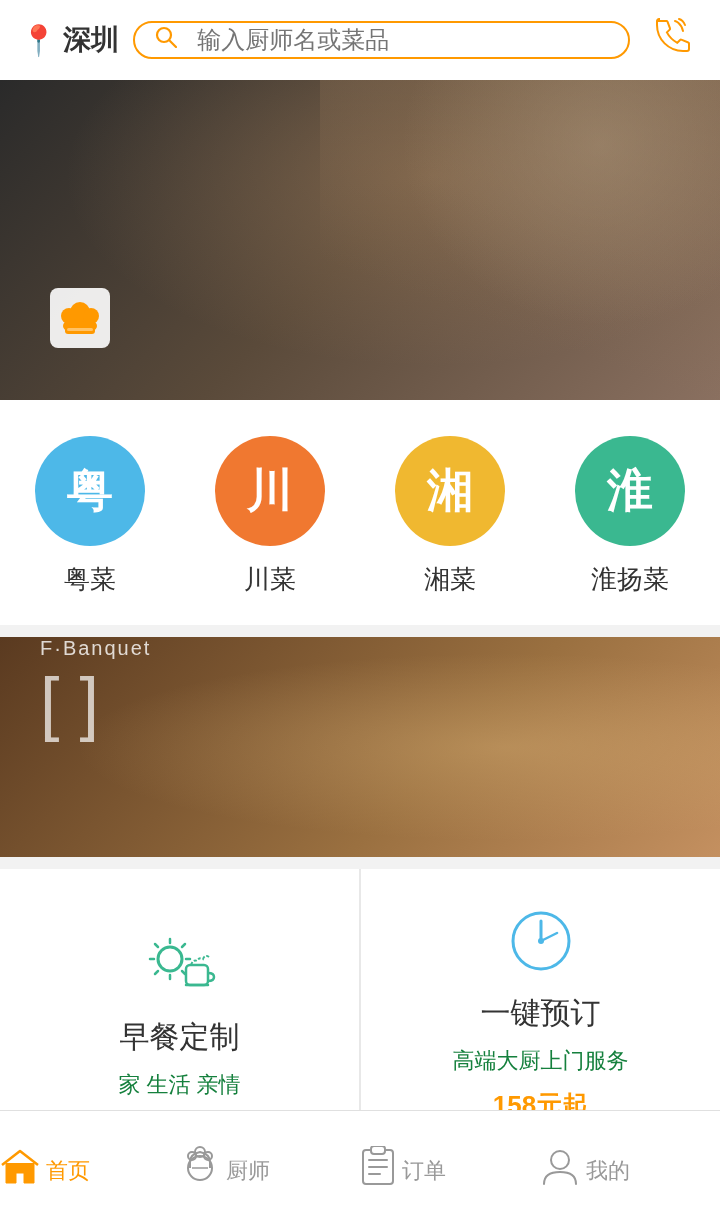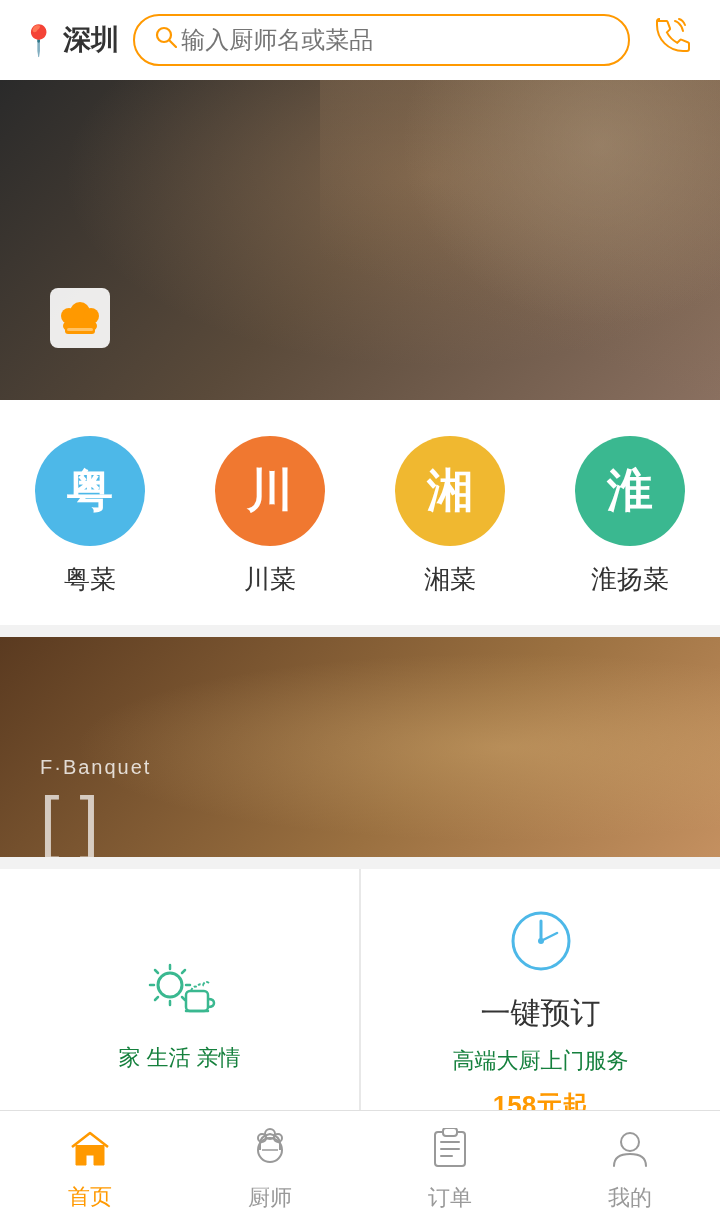--- a/index.html
+++ b/index.html
@@ -34,22 +34,22 @@
       color: #f90;
       font-size: 30px;
     }
     .search-bar {
       flex: 1;
       display: flex;
       align-items: center;
       border: 2px solid #f90;
       border-radius: 30px;
       padding: 10px 20px;
-      gap: 4px;
-      height: 52px;
+      gap: 20px;
+      height: 38px;
     }
     .search-icon {
       color: #f90;
       font-size: 22px;
     }
     .search-input {
       flex: 1;
       border: none;
       outline: none;
       font-size: 24px;
@@ -166,21 +166,21 @@
     }
 
     
     .banquet-banner {
       width: 720px;
       height: 220px;
       background: linear-gradient(135deg, #7a5c3a 0%, #c49a6c 50%, #8a6040 100%);
       position: relative;
       overflow: hidden;
       display: flex;
-      align-items: flex-end;
+      align-items: flex-start;
       margin-bottom: 12px;
     }
     .banquet-bg {
       position: absolute;
       top: 0; left: 0; right: 0; bottom: 0;
       background: 
         radial-gradient(ellipse at 70% 50%, rgba(220,180,120,0.4) 0%, transparent 60%),
         linear-gradient(135deg, #5a3a20 0%, #9a7040 60%, #c49060 100%);
     }
     .banquet-content {
@@ -262,21 +262,21 @@
       width: 720px;
       height: 120px;
       background: #fff;
       border-top: 1px solid #e0e0e0;
       display: flex;
       justify-content: space-around;
       align-items: center;
     }
     .nav-item {
       display: flex;
-      flex-direction: column;
+      flex-direction: row;
       align-items: center;
       gap: 6px;
       flex: 1;
     }
     .nav-icon {
       font-size: 40px;
     }
     .nav-label {
       font-size: 22px;
       color: #999;
@@ -391,20 +391,21 @@
           <line x1="38" y1="42" x2="41" y2="45" stroke="#3ab890" stroke-width="2.5" stroke-linecap="round"></line>
           <line x1="38" y1="18" x2="41" y2="15" stroke="#3ab890" stroke-width="2.5" stroke-linecap="round"></line>
           <line x1="14" y1="42" x2="11" y2="45" stroke="#3ab890" stroke-width="2.5" stroke-linecap="round"></line>
 
           <rect x="42" y="36" width="22" height="20" rx="4" stroke="#3ab890" stroke-width="2.5" fill="none"></rect>
           <path d="M64 44 Q70 44 70 48 Q70 52 64 52" stroke="#3ab890" stroke-width="2.5" fill="none"></path>
           <path d="M47 36 Q49 30 53 32 Q55 28 59 30 Q61 25 65 28" stroke="#3ab890" stroke-width="2" fill="none" stroke-dasharray="3 2"></path>
           <line x1="42" y1="56" x2="64" y2="56" stroke="#3ab890" stroke-width="2.5" stroke-linecap="round"></line>
         </svg>
       </div>
+      <span class="service-title">早餐定制</span>
       <span class="service-desc">家  生活  亲情</span>
     </div>
 
     <div class="service-card">
       <div>
         <svg width="72" height="72" viewBox="0 0 72 72" fill="none">
           <circle cx="36" cy="36" r="28" stroke="#4db8e8" stroke-width="3" fill="none"></circle>
           <line x1="36" y1="16" x2="36" y2="36" stroke="#4db8e8" stroke-width="3" stroke-linecap="round"></line>
           <line x1="36" y1="36" x2="52" y2="28" stroke="#4db8e8" stroke-width="2.5" stroke-linecap="round"></line>
           <circle cx="36" cy="36" r="3" fill="#4db8e8"></circle>

